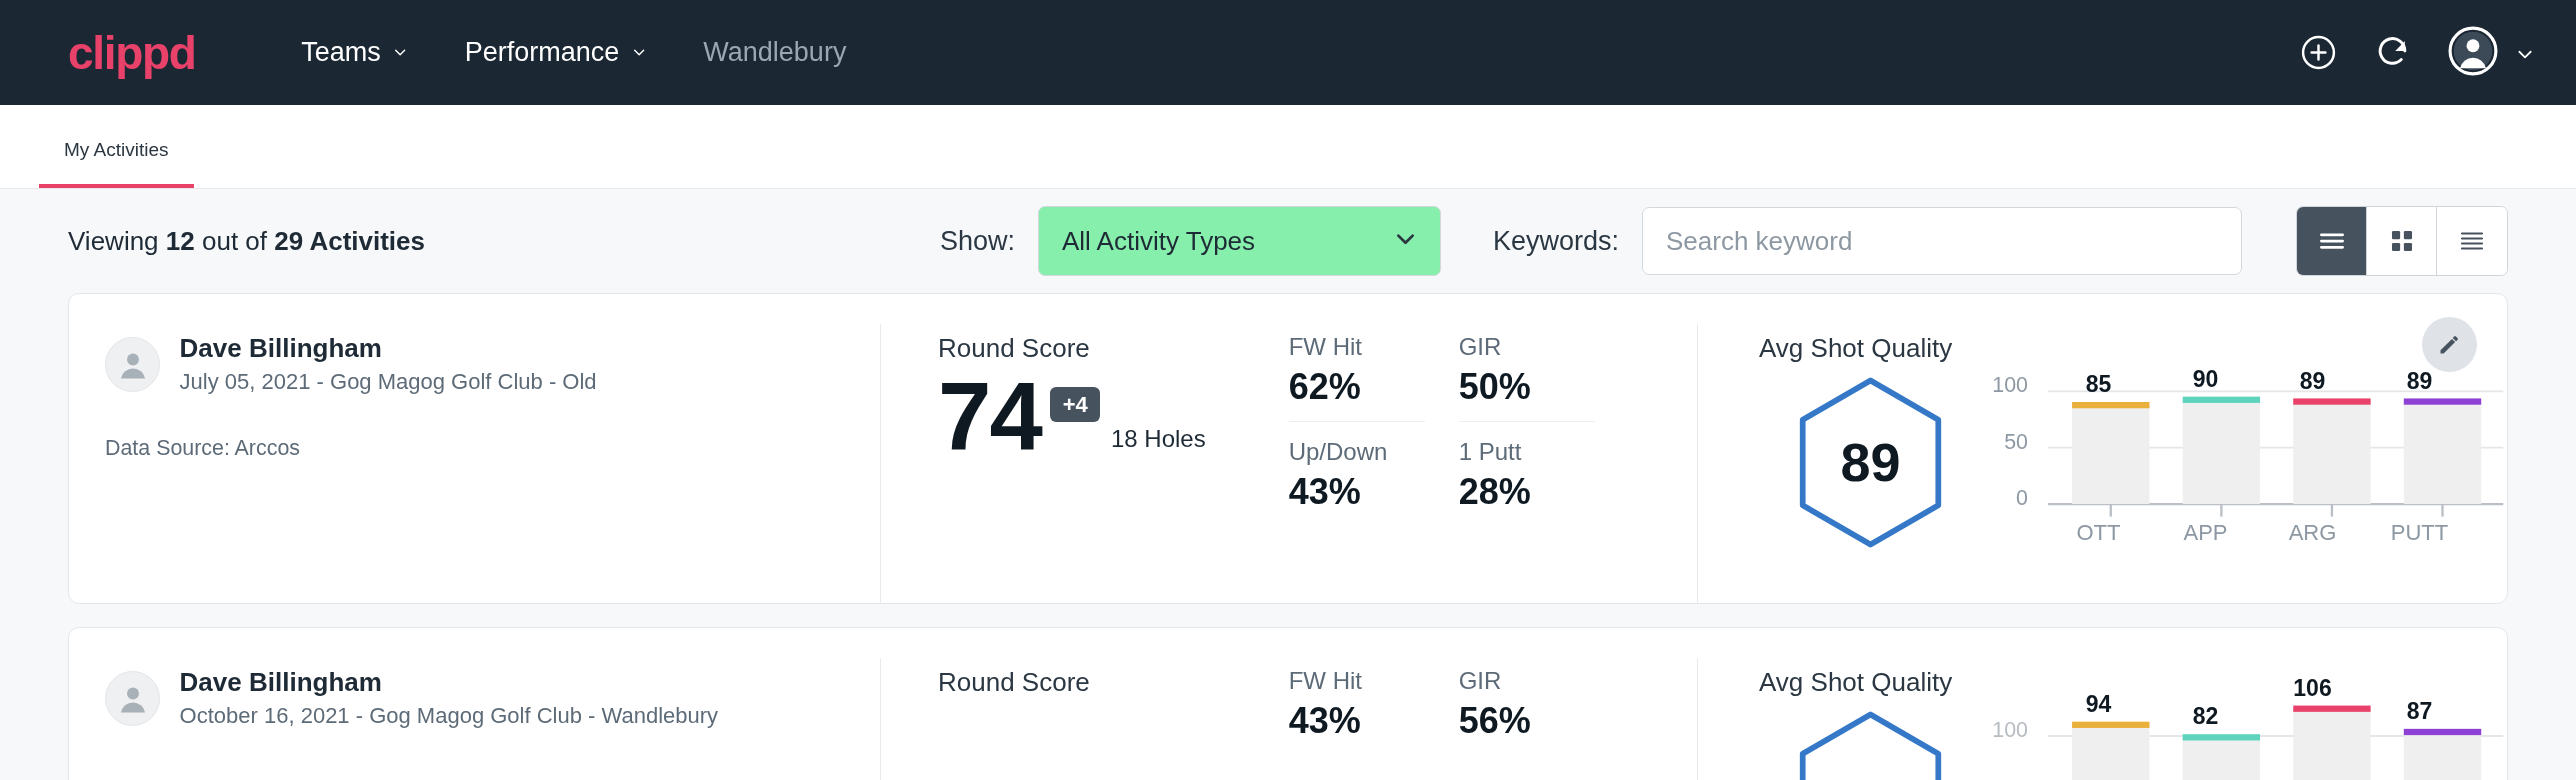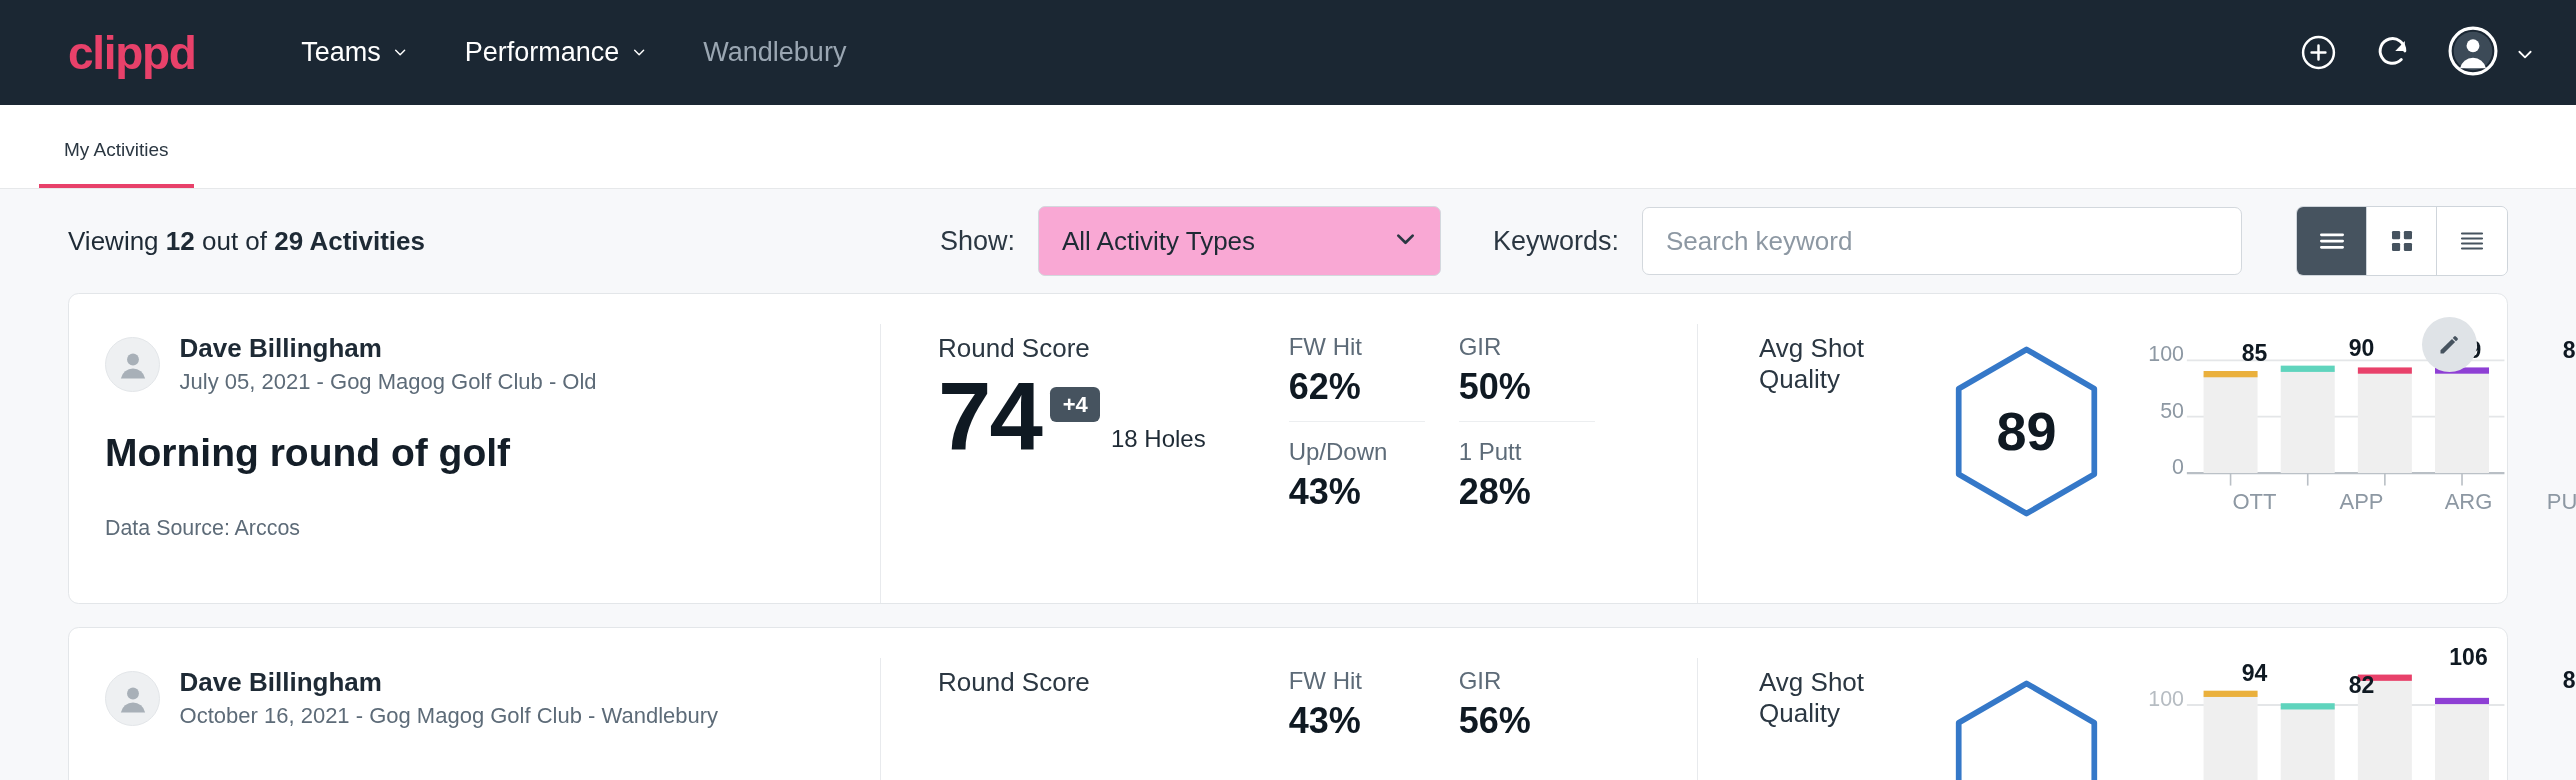--- a/index.html
+++ b/index.html
@@ -75,21 +75,21 @@
     display: flex;
     align-items: center;
   }
   .viewing { font-size: 26px; color: #1e2a35; }
   .viewing b { font-weight: 700; }
   .tb-spacer { flex: 1; }
   .tb-group { display: flex; align-items: center; }
   .tb-label { font-size: 27px; color: #2b3742; margin-right: 23px; }
   .select {
     width: 403px; height: 70px;
-    background: #f9a8d4;
+    background: #86efac;
     border: 0.9px solid #d3d8dd;
     border-radius: 7.1px;
     display: flex; align-items: center;
     padding: 0 23px;
     font-size: 26px; color: #1e2a35;
     cursor: pointer;
   }
   .select .sel-val { flex: 1; }
   .search {
     width: 600px; height: 68px;
@@ -175,21 +175,21 @@
   }
   .statgrid { display: grid; grid-template-columns: 136px 136px; column-gap: 34px; }
   .stat { padding-bottom: 12.5px; }
   .stat .k { font-size: 24px; color: #5d6b78; }
   .stat .v { font-size: 36px; font-weight: 700; color: #0f1922; margin-top: 5.4px; }
   .stat.top { border-bottom: 1.8px solid #eceef0; margin-bottom: 16px; }
 
   .col-quality {
     flex: 1;
     padding: 9px 0 0 41px;
-    display: flex; flex-direction: row; justify-content: flex-end;
+    display: flex; flex-direction: column;
   }
   .q-body { display: flex; align-items: flex-start; margin-top: 3.6px; }
   .hexwrap { width: 223px; display:flex; justify-content:center; padding-top: 7.1px; }
   .hex { position: relative; width: 157px; height: 175px; }
   .hex .hexnum {
     position: absolute; inset: 0;
     display: flex; align-items: center; justify-content: center;
     font-size: 54px; font-weight: 700; color: #0f1922;
   }
 
@@ -326,21 +326,20 @@
             <svg width="36" height="36" viewBox="0 0 40 40">
                 <circle cx="20" cy="15" r="6.6" fill="#a8b0b8"></circle>
                 <path d="M6.5 36a13.8 13.8 0 0 1 27 0z" fill="#a8b0b8"></path>
               </svg>
           </div>
           <div class="who-text">
             <div class="who-name">Dave Billingham</div>
             <div class="who-meta">July 05, 2021 - Gog Magog Golf Club - Old</div>
           </div>
         </div>
-        <div class="card-title">Morning round of golf</div>
         <div class="card-src">Data Source: Arccos</div>
       </div>
 
       <div class="col-score">
         <div class="sec-label">Round Score</div>
         <div class="scorerow">
           <div class="bignum">74</div>
           <div class="badge">+4</div>
           <div class="holes">18 Holes</div>
         </div>

